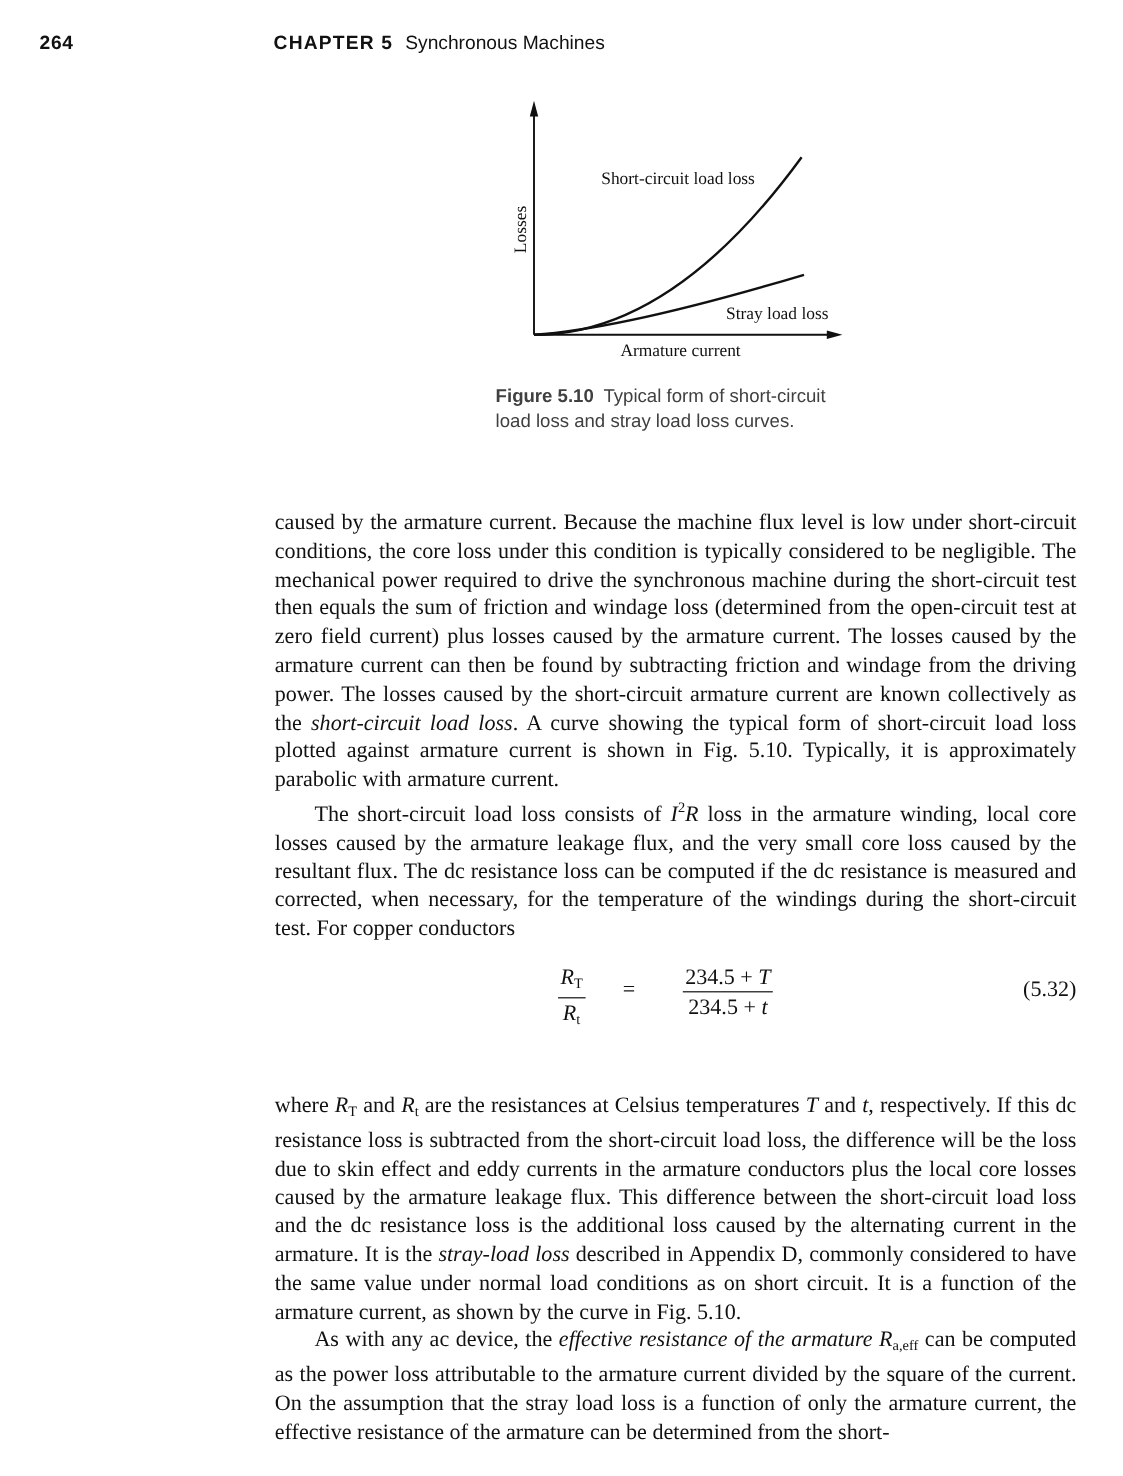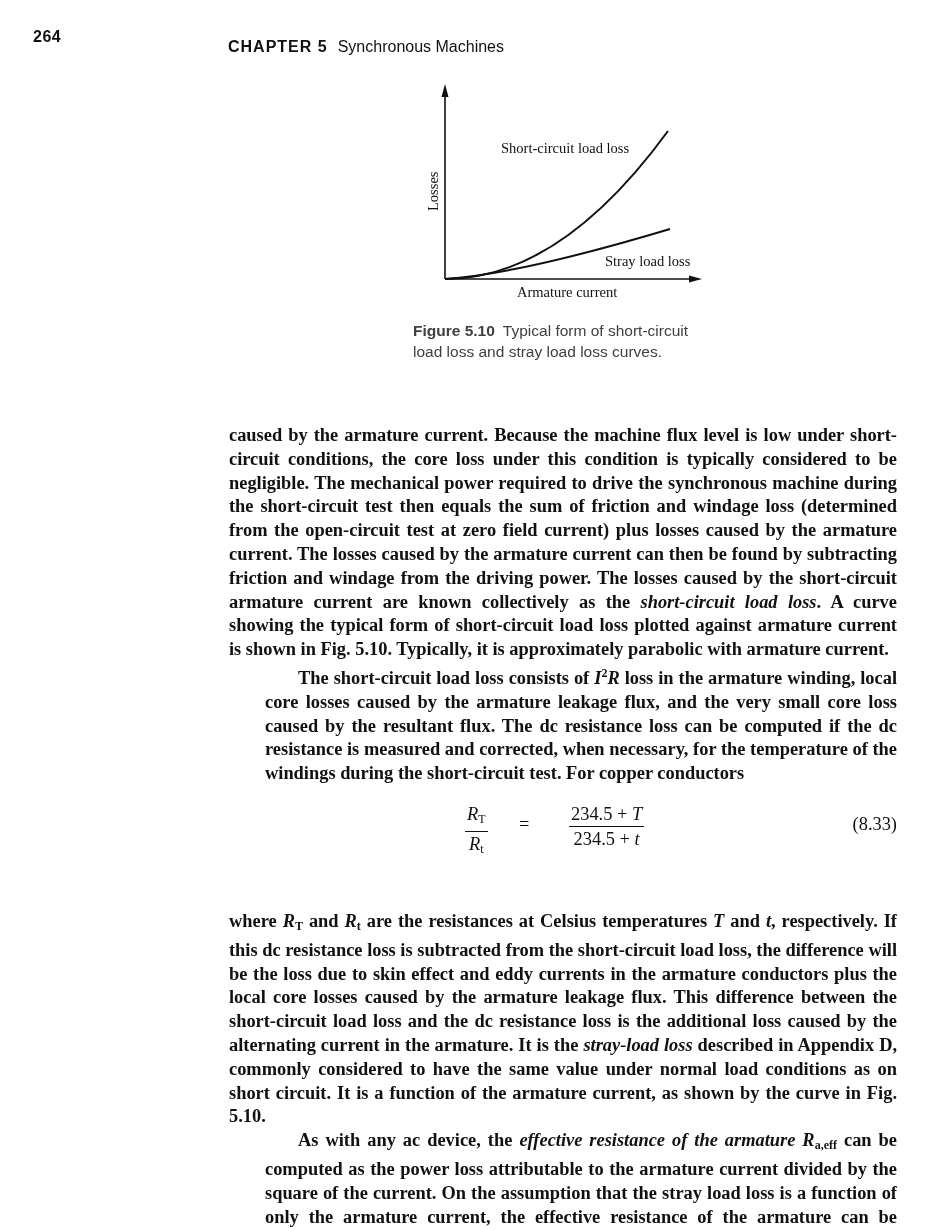--- a/index.html
+++ b/index.html
@@ -1,27 +1,27 @@
 <!DOCTYPE html>
 <html><head>
 <meta charset="utf-8">
 <style>
   html, body { margin: 0; padding: 0; background: #ffffff; }
   body { width: 936px; height: 1230px; position: relative; overflow: hidden; color: #111; }
   .running-head { position: absolute; top: 26px; left: 0; width: 936px; height: 24px; font-family: "Liberation Sans", sans-serif; }
   .page-num { position: absolute; left: 33px; top: 2px; font-weight: 900; font-size: 16px; letter-spacing: 0.5px; }
-  .chapter { position: absolute; left: 228px; top: 2px; font-size: 16px; margin-top: 10px; }
+  .chapter { position: absolute; left: 228px; top: 2px; font-size: 16px; }
   .chapter .ch-label { font-weight: 900; letter-spacing: 1px; margin-right: 10px; }
   .figure { position: absolute; left: 410px; top: 80px; width: 310px; height: 230px; }
   .figure svg { display: block; }
   .caption { position: absolute; left: 413px; top: 320px; width: 300px; font-family: "Liberation Sans", sans-serif; font-size: 15.5px; line-height: 21px; color: #404040; }
   .caption .fig-label { font-weight: 900; margin-right: 8px; }
-  .body-text { position: absolute; left: 229px; width: 668px; font-family: "Liberation Serif", serif; font-size: 18.4px; line-height: 23.8px; text-align: justify; color: #111; font-weight: bold; }
+  .body-text { position: absolute; left: 229px; width: 668px; font-family: "Liberation Serif", serif; font-size: 18.4px; line-height: 23.8px; text-align: justify; color: #111; }
   .body-text p { margin: 0; }
-  .body-text p.indent { text-indent: 33px; margin-left: 36px; }
+  .body-text p.indent { text-indent: 33px; }
   .eq { position: absolute; left: 229px; top: 802px; width: 668px; height: 60px; font-family: "Liberation Serif", serif; font-size: 18.4px; }
   .frac { position: absolute; display: inline-block; text-align: center; }
   .frac .num { display: block; padding: 0 2px; border-bottom: 1.2px solid #111; line-height: 24px; }
   .frac .den { display: block; line-height: 24px; }
   .eq-sign { position: absolute; top: 12px; }
   .eq-number { position: absolute; right: 0; top: 12px; }
   i { font-style: italic; }
   sub { font-size: 12px; vertical-align: -3px; font-style: normal; }
   sup { font-size: 12px; vertical-align: 7px; }
 </style>
@@ -66,19 +66,19 @@
 <div class="eq">
   <span class="frac" style="left:236px; top:0;">
     <span class="num"><i>R</i><sub>T</sub></span>
     <span class="den"><i>R</i><sub>t</sub></span>
   </span>
   <span class="eq-sign" style="left:290px;">=</span>
   <span class="frac" style="left:316px; top:0;margin-left:24px;">
     <span class="num"><span>234.5 + </span><i>T</i></span>
     <span class="den"><span>234.5 + </span><i>t</i></span>
   </span>
-  <span class="eq-number">(8.33)</span>
+  <span class="eq-number">(5.32)</span>
 </div>
 
 <div class="body-text" style="top:910px;">
   <p><span>where </span><i>R</i><sub>T</sub><span> and </span><i>R</i><sub>t</sub><span> are the resistances at Celsius temperatures </span><i>T</i><span> and </span><i>t</i><span>, respectively. If this dc resistance loss is subtracted from the short-circuit load loss, the difference will be the loss due to skin effect and eddy currents in the armature conductors plus the local core losses caused by the armature leakage flux. This difference between the short-circuit load loss and the dc resistance loss is the additional loss caused by the alternating current in the armature. It is the </span><i>stray-load loss</i><span> described in Appendix D, commonly considered to have the same value under normal load conditions as on short circuit. It is a function of the armature current, as shown by the curve in Fig. 5.10.</span></p>
   <p class="indent"><span>As with any ac device, the </span><i>effective resistance of the armature R</i><sub>a,eff</sub><span> can be computed as the power loss attributable to the armature current divided by the square of the current. On the assumption that the stray load loss is a function of only the armature current, the effective resistance of the armature can be determined from the short-</span></p>
 </div>
 
 </body></html>

